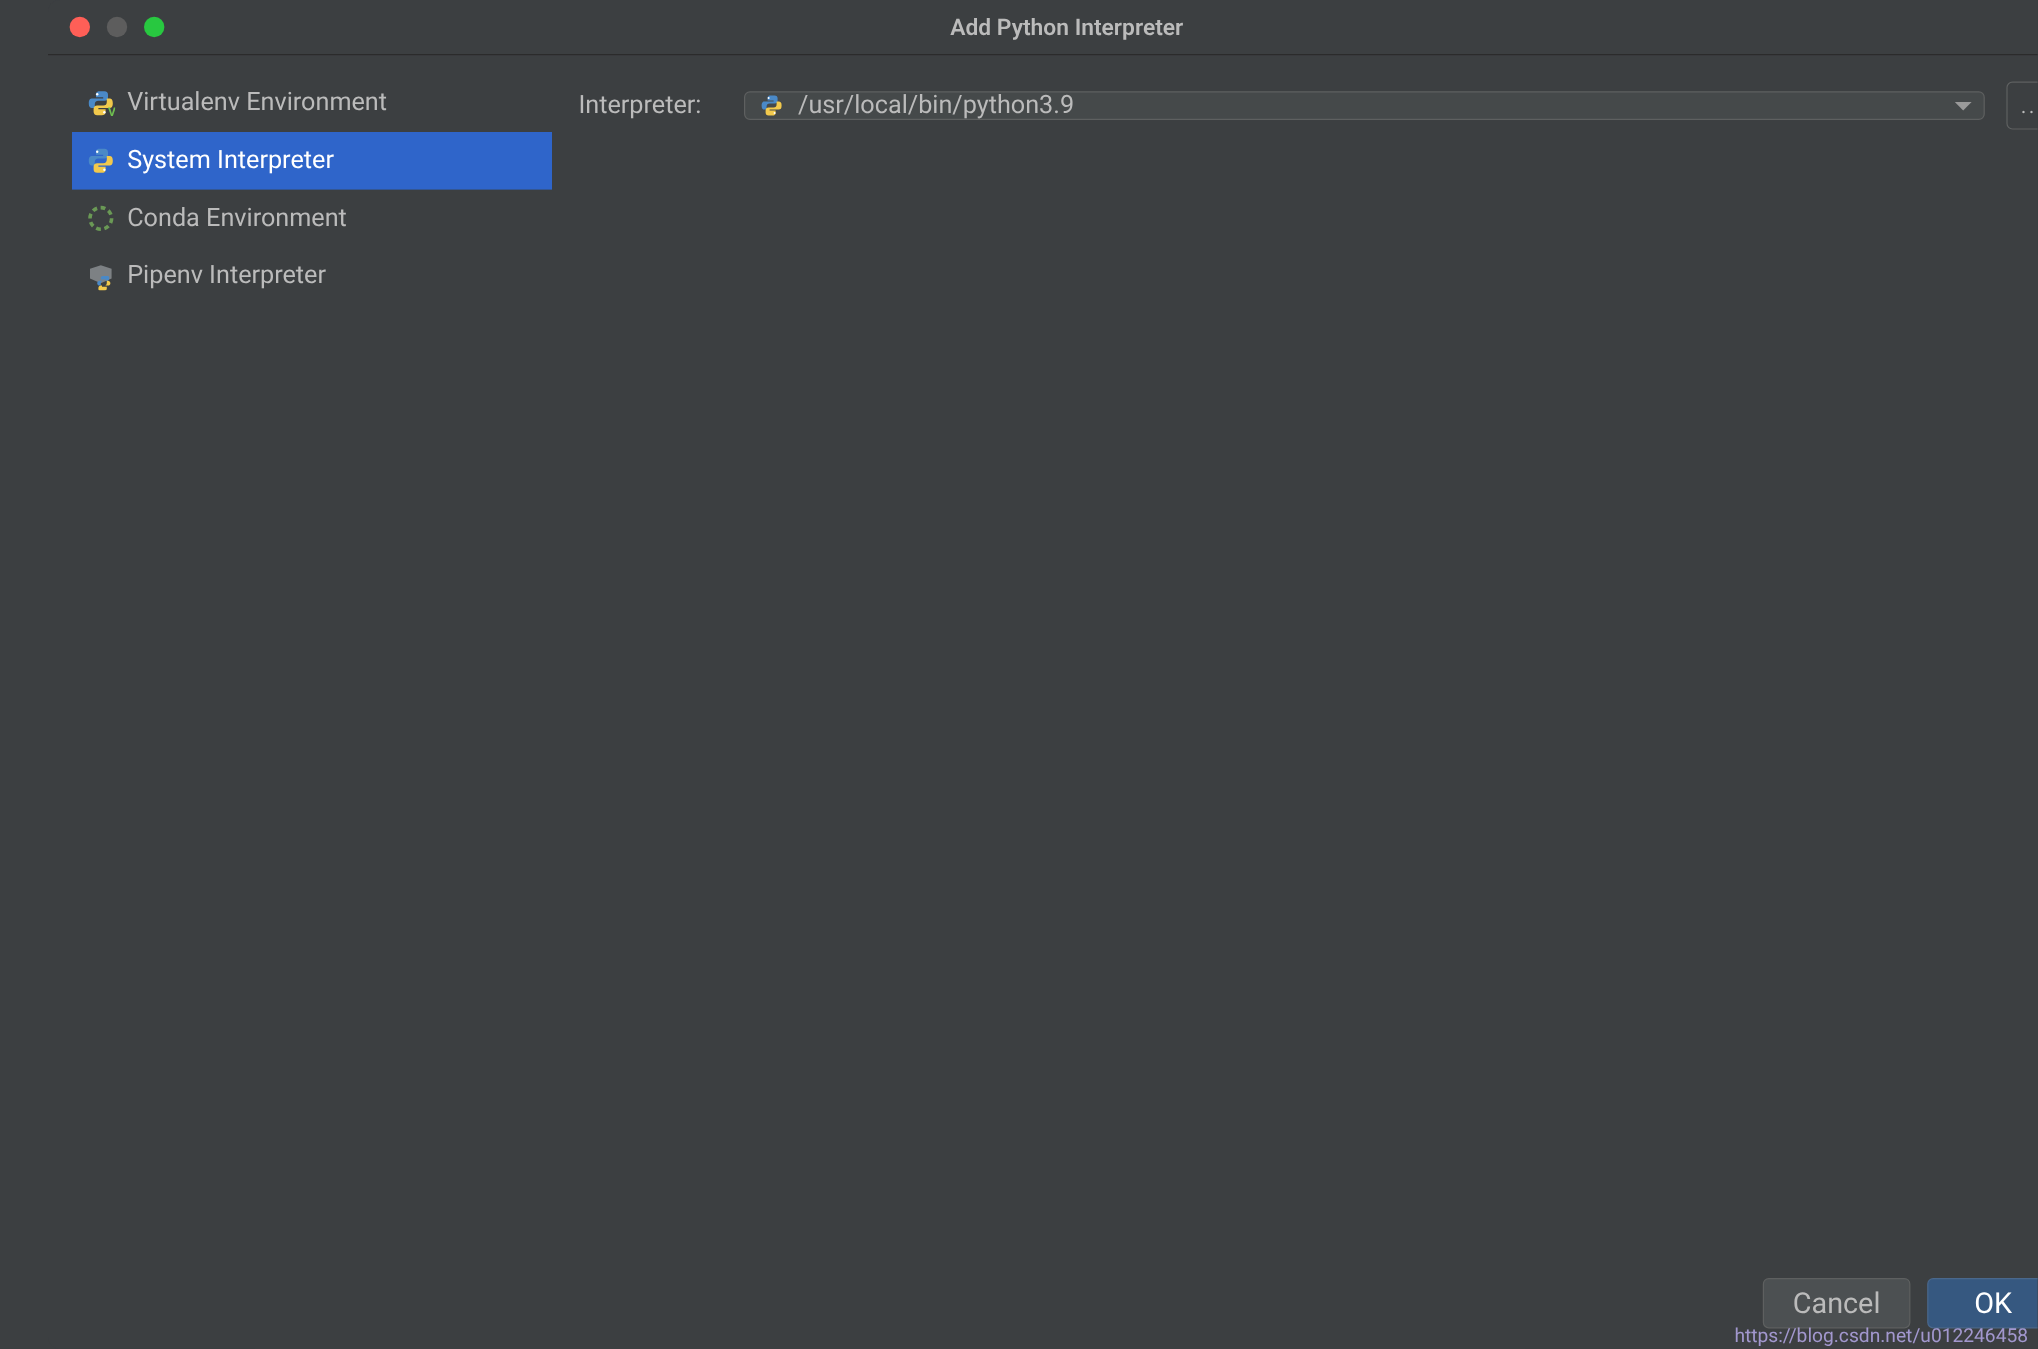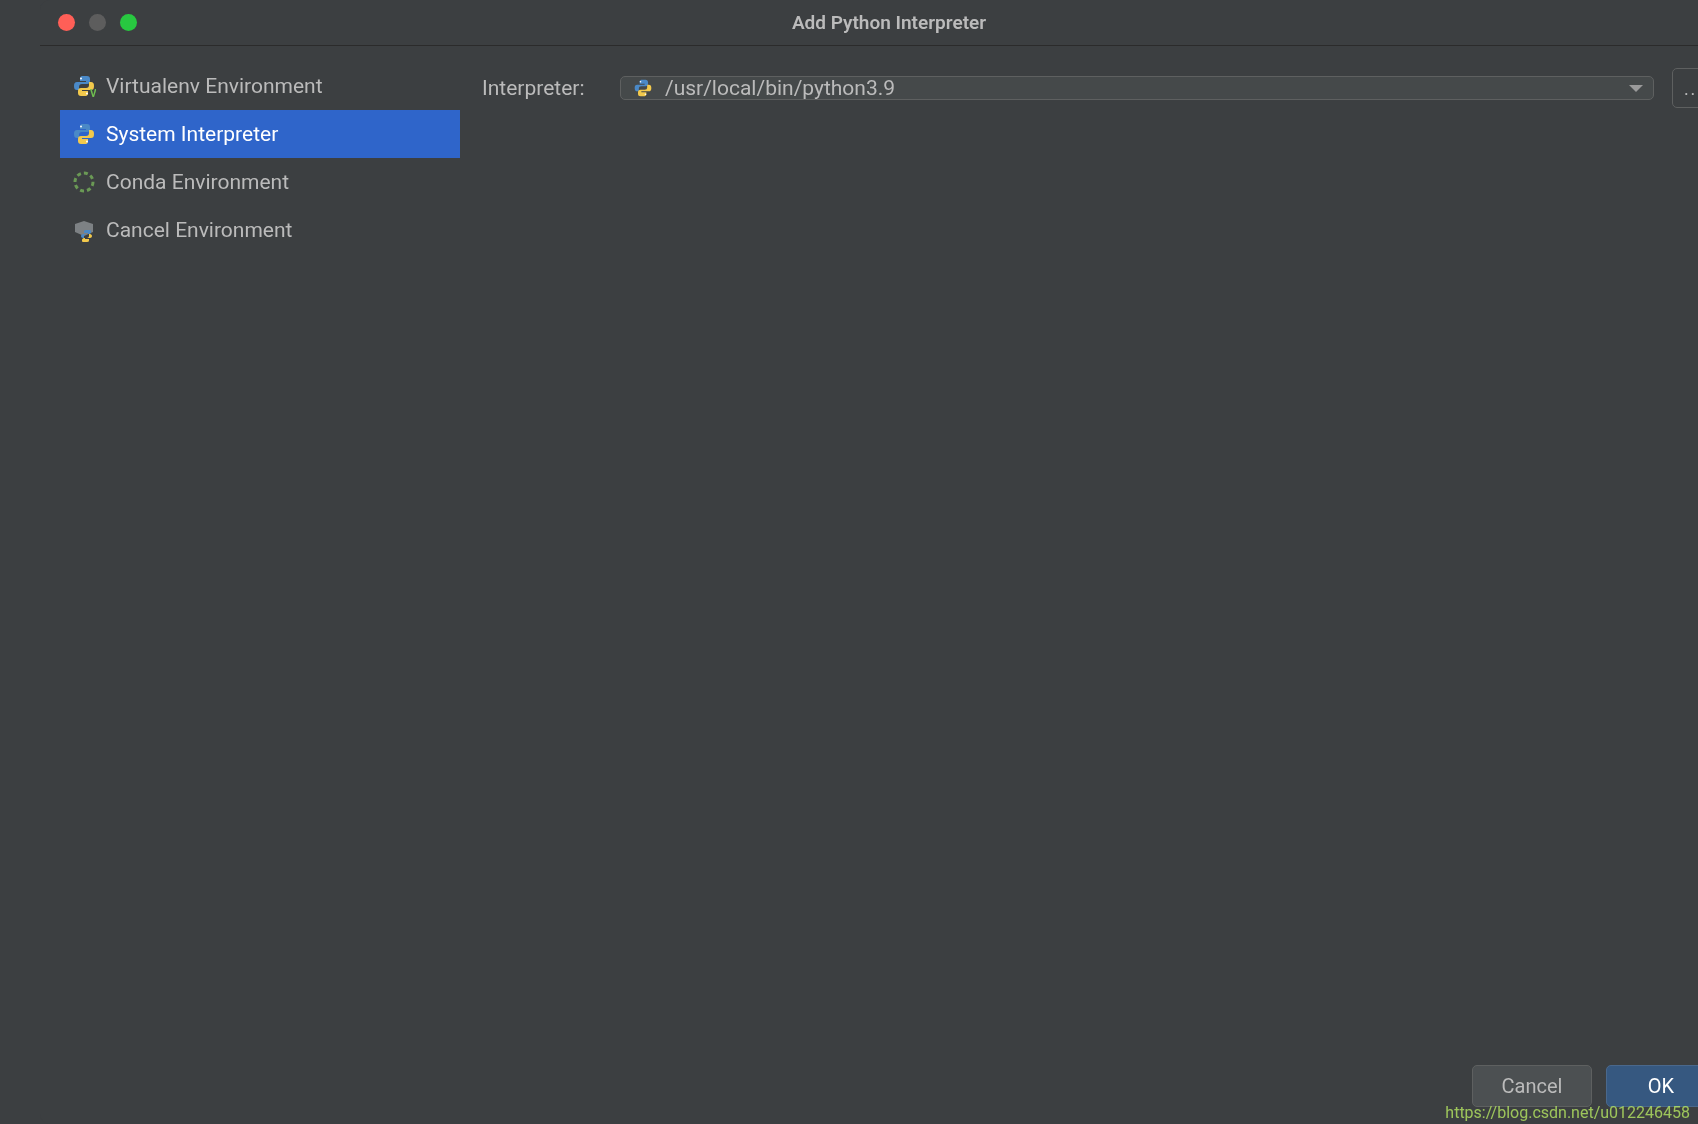--- a/index.html
+++ b/index.html
@@ -150,21 +150,21 @@
       display: flex;
       align-items: center;
       justify-content: flex-end;
       padding-right: 22px;
       gap: 14px;
     }
     .btn {
       height: 42px;
       min-width: 120px;
       border-radius: 5px;
-      font-size: 20px;
+      font-size: 24px;
       display: flex;
       align-items: center;
       justify-content: center;
       cursor: pointer;
       padding: 0 24px;
     }
     .btn-cancel {
       background: #4c5052;
       border: 1px solid #5e6060;
       color: #bbbbbb;
@@ -172,21 +172,21 @@
     .btn-ok {
       background: #365880;
       border: 1px solid #4a688c;
       color: #ffffff;
       min-width: 110px;
     }
     .watermark {
       position: absolute;
       bottom: 2px;
       right: 8px;
-      color: #bef264;
+      color: #c4b5fd;
       font-size: 16px;
       opacity: 0.75;
       pointer-events: none;
     }
     
     svg { display: block; }
   </style>
 </head>
 <body>
 
@@ -240,21 +240,21 @@
       </div>
 
       <div class="sidebar-item">
         <span class="sidebar-icon">
           <svg width="24" height="24" viewBox="0 0 24 24">
             <path d="M3 6 L12 3 L21 6 L21 14 L12 18 L3 14 Z" fill="#7d8184"></path>
             <path d="M14 12c-2 0-2 1-2 2v1h4v1h-5c-1 0-2 1-2 2s1 2 2 2h1v-2c0-1 1-2 2-2h3c1 0 2-1 2-2v-1c0-1-1-1-2-1h-3z" fill="#4a89c7"></path>
             <path d="M15 24c2 0 2-1 2-2v-1h-4v-1h5c1 0 2-1 2-2s-1-2-2-2h-1v2c0 1-1 2-2 2h-3c-1 0-2 1-2 2v1c0 1 1 1 2 1h3z" fill="#f2c94c"></path>
           </svg>
         </span>
-        <span>Cancel Environment</span>
+        <span>Pipenv Interpreter</span>
       </div>
 
     </div>
 
     <div class="main">
       <div class="form-row">
         <div class="form-label">Interpreter:</div>
         <div class="combo">
           <span class="sidebar-icon">
             <svg width="20" height="20" viewBox="0 0 24 24">

